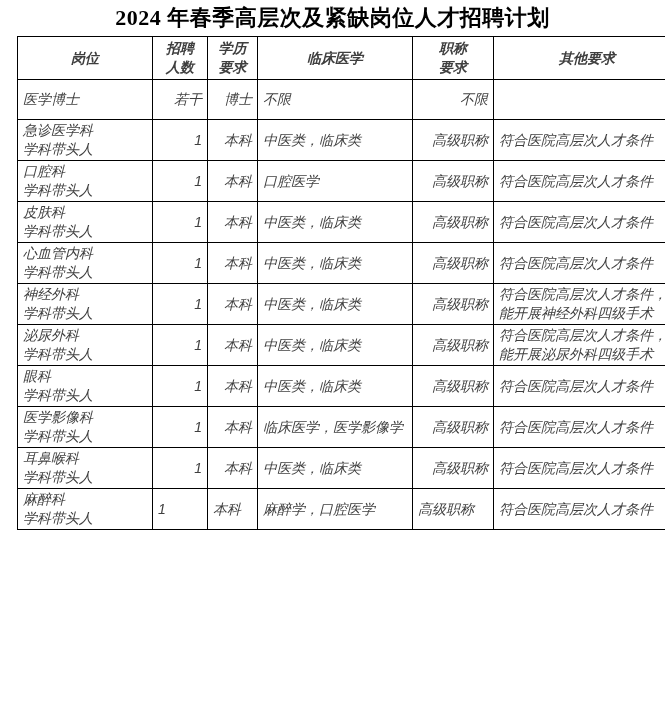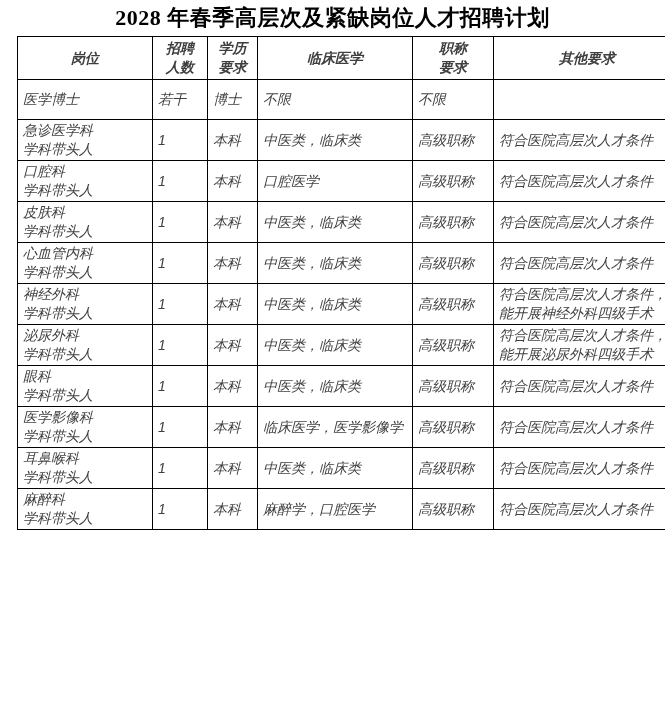--- a/index.html
+++ b/index.html
@@ -51,29 +51,29 @@
     color: #3f3f3f;
   }
   table.recruit td {
     height: 40px;
     padding: 1px 5px;
     font-size: 14px;
     font-weight: normal;
     line-height: 19px;
   }
   td.c-pos, td.c-major, td.c-other { text-align: left; }
-  td.c-count, td.c-degree, td.c-title { text-align: left; }
+  td.c-count, td.c-degree, td.c-title { text-align: right; }
   tr.align-left td.c-count,
   tr.align-left td.c-degree,
   tr.align-left td.c-title { text-align: left; }
 </style>
 </head>
 <body>
 
-<h1 class="doc-title">2028 年春季高层次及紧缺岗位人才招聘计划</h1>
+<h1 class="doc-title">2024 年春季高层次及紧缺岗位人才招聘计划</h1>
 
 <table class="recruit">
   <colgroup>
     <col style="width:135px">
     <col style="width:55px">
     <col style="width:50px">
     <col style="width:155px">
     <col style="width:81px">
     <col style="width:187px">
   </colgroup>

